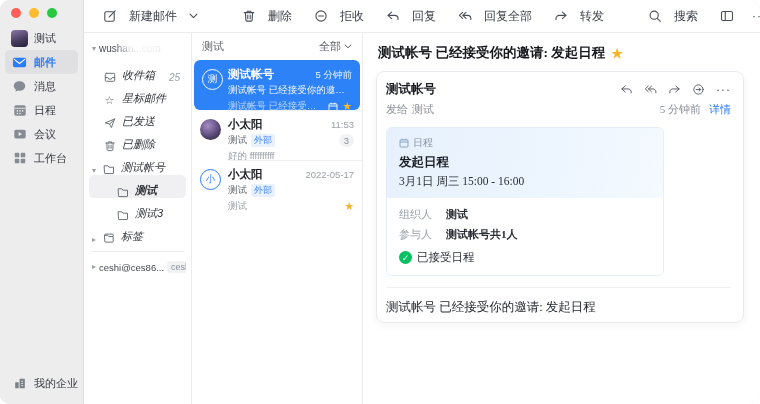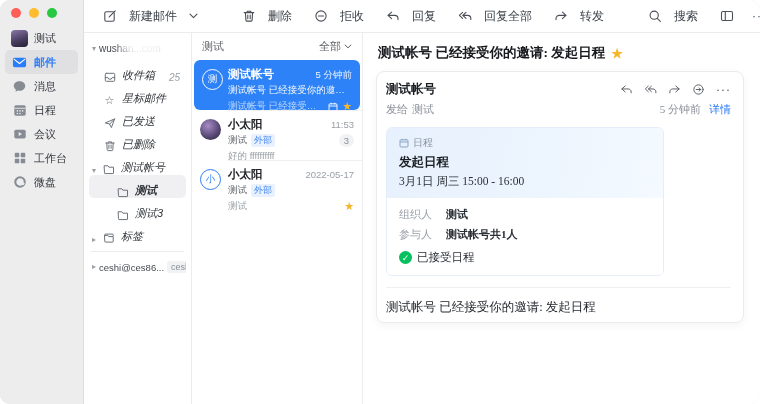--- a/index.html
+++ b/index.html
@@ -160,30 +160,31 @@
       <span class="ric">
         <svg width="14" height="14" viewBox="0 0 16 16">
             <rect x="2" y="2" width="5.2" height="5.2" rx="1" fill="#878c94"></rect>
             <rect x="8.8" y="2" width="5.2" height="5.2" rx="1" fill="#878c94"></rect>
             <rect x="2" y="8.8" width="5.2" height="5.2" rx="1" fill="#878c94"></rect>
             <rect x="8.8" y="8.8" width="5.2" height="5.2" rx="1" fill="#878c94"></rect>
           </svg>
       </span>
       <span>工作台</span>
     </div>
-    <div class="rail-item">
-      <span class="ric">
-        <svg width="14" height="14" viewBox="0 0 16 16" fill="none">
-            <circle cx="8" cy="8" r="5.4" stroke="#878c94" stroke-width="2.4"></circle>
-            <path d="M8 8l4.8 2.6" stroke="#ededee" stroke-width="2.4"></path>
-          </svg>
-      </span>
-      <span>微盘</span>
-    </div>
-
+
+    <div class="rail-item rail-bottom">
+      <span class="ric">
+        <svg width="14" height="14" viewBox="0 0 16 16">
+            <rect x="2.5" y="7" width="4" height="7" rx="0.5" fill="#7c8188"></rect>
+            <rect x="7.5" y="3" width="6" height="11" rx="0.5" fill="#7c8188"></rect>
+            <path d="M9.5 6h2M9.5 8.5h2M9.5 11h2" stroke="#ededee" stroke-width="1"></path>
+          </svg>
+      </span>
+      <span>我的企业</span>
+    </div>
   </div>
 
   <div class="main">
 
     <div class="toolbar">
       <div class="tbtn">
         <svg class="lin" width="14" height="14" viewBox="0 0 14 14">
             <rect x="1.8" y="2.8" width="9.4" height="9.4" rx="1.5"></rect>
             <path d="M6.2 7.8 12.2 1.8"></path>
           </svg>

